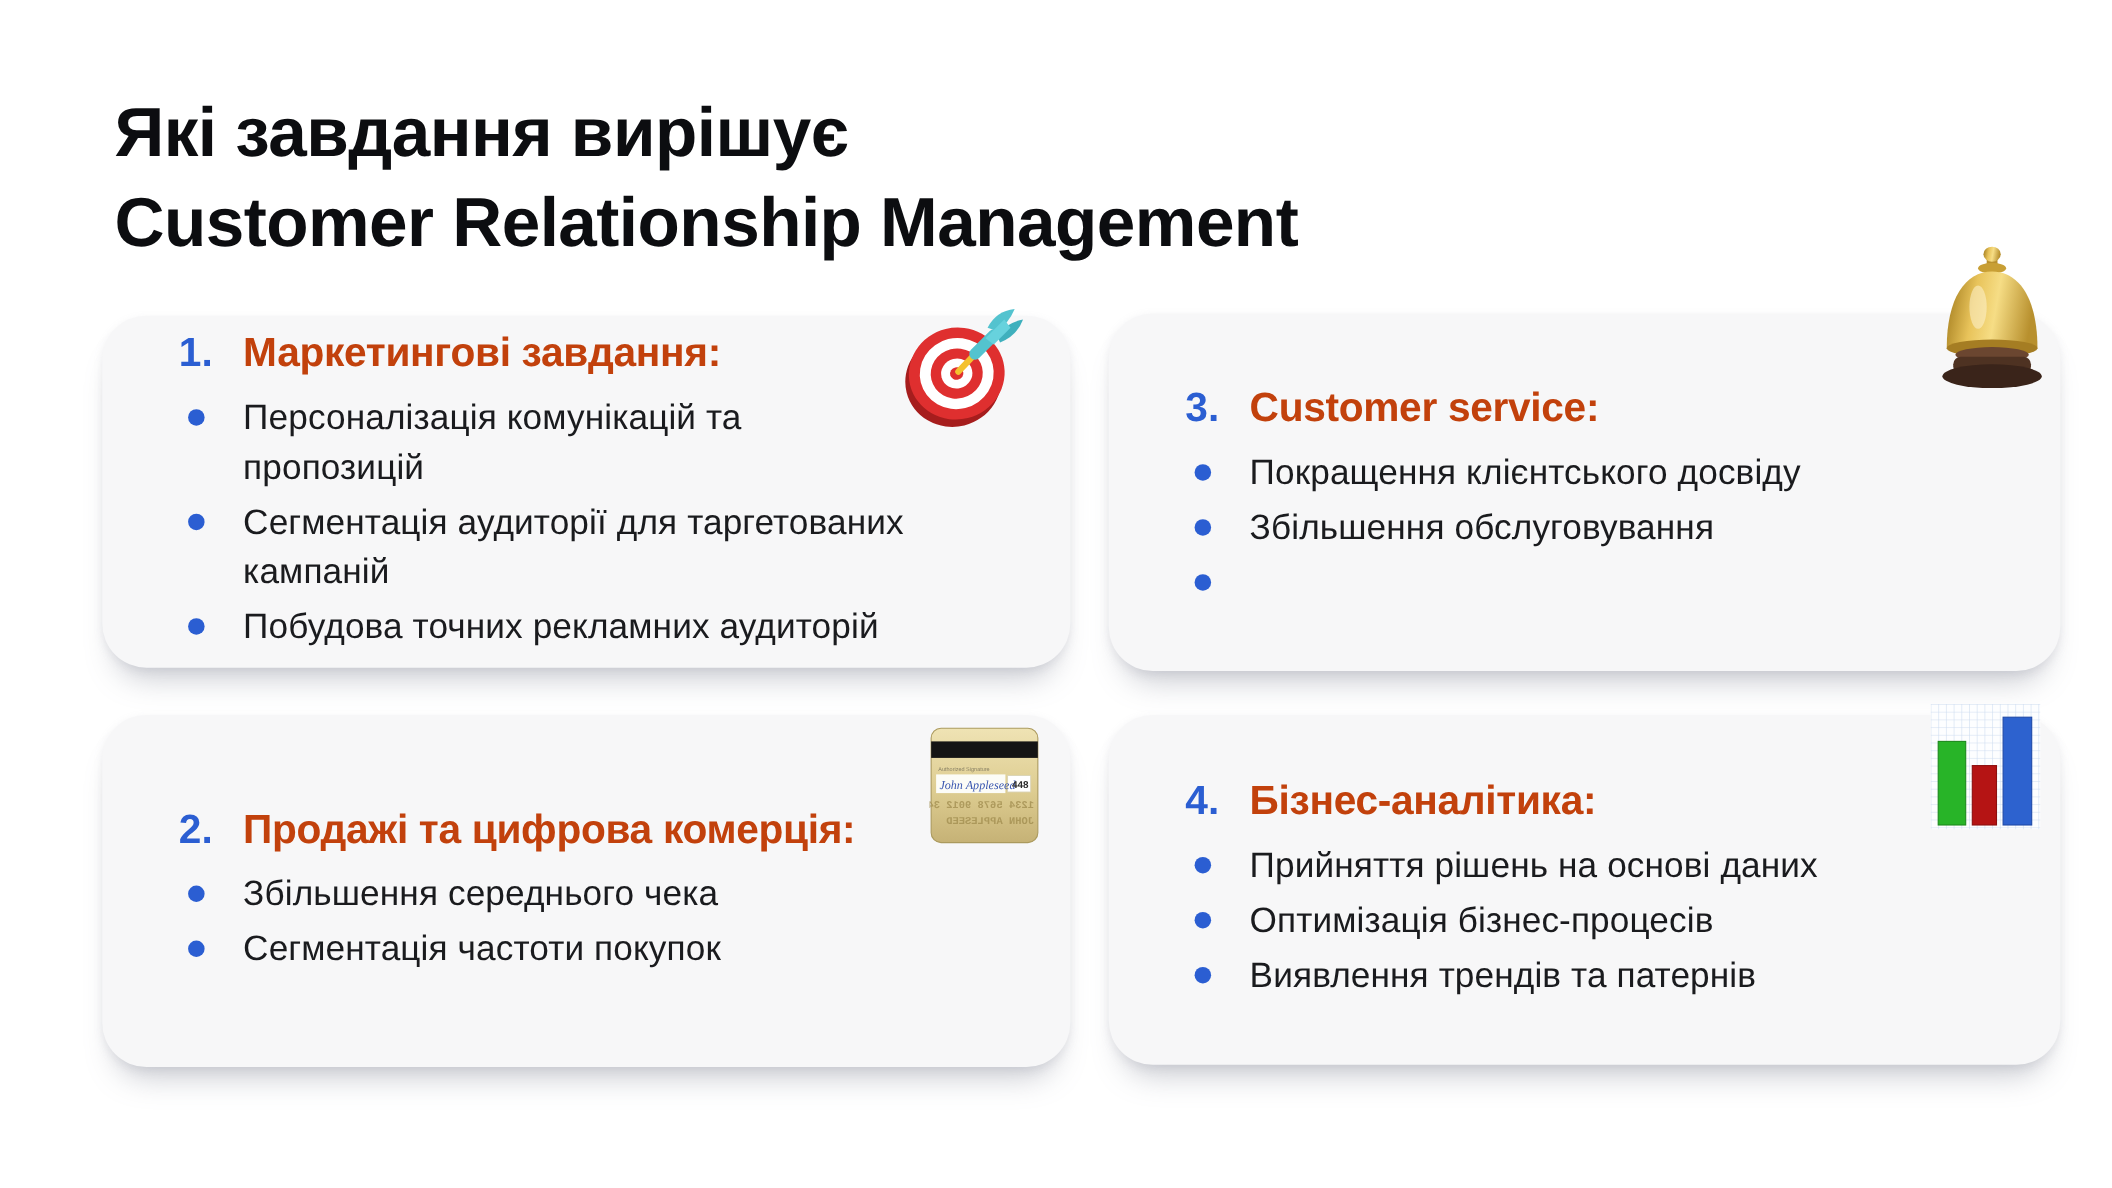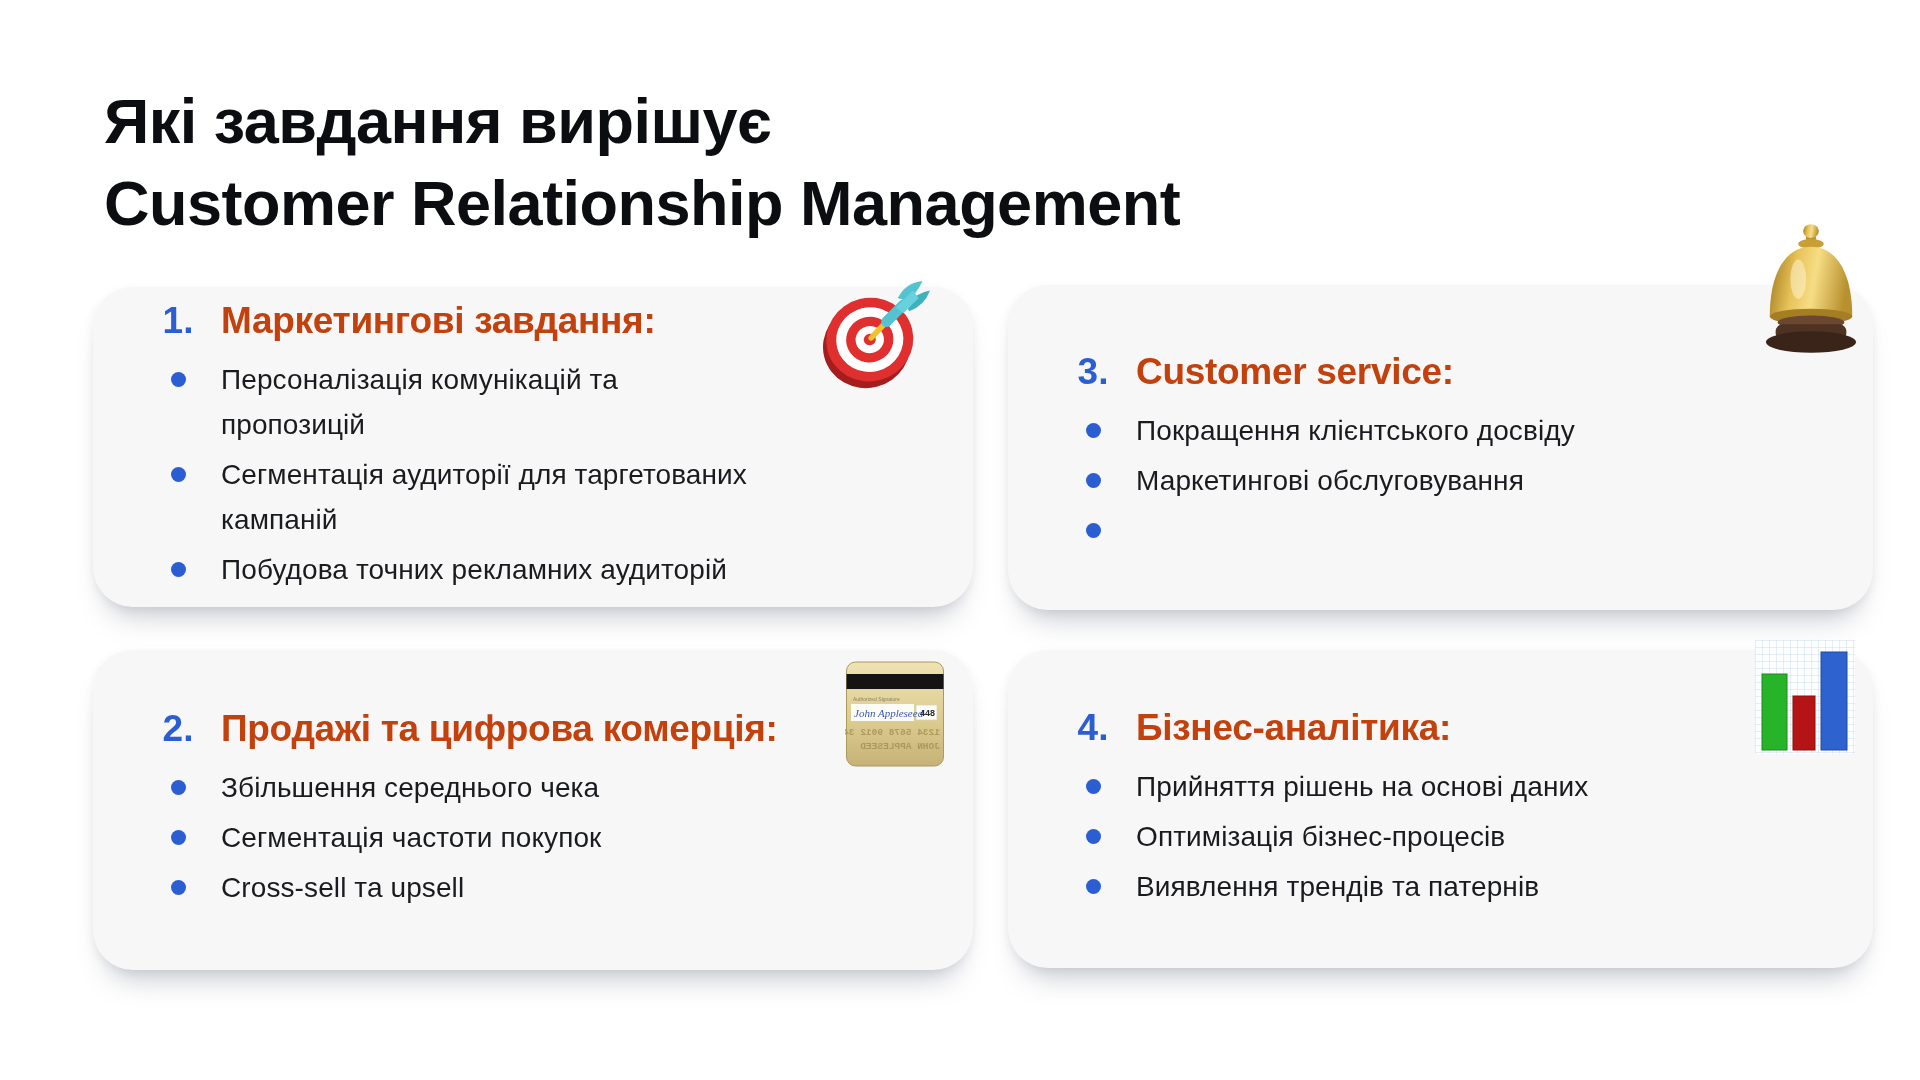--- a/index.html
+++ b/index.html
@@ -62,21 +62,21 @@
   .bullet-marker { display: block; text-align: center; }
   .bullet-dot {
     display: inline-block;
     width: 15px;
     height: 15px;
     border-radius: 50%;
     background: #2b5ed2;
     margin-top: 15px;
   }
   .bullet-text {
-    font-size: 28px;
+    font-size: 32px;
     line-height: 45px;
     color: #1a1b1e;
     white-space: pre-line;
     letter-spacing: 0.1px;
   }
   .card-icon { position: absolute; line-height: 0; }
   .icon-dartboard   { right: 40px; top: -8px;  }
   .icon-credit-card { right: 28px; top: 10px;  }
   .icon-bell        { right: 8px;  top: -66px; }
   .icon-bar-chart   { right: 18px; top: -10px; }
@@ -157,24 +157,20 @@
       <span class="card-heading">Продажі та цифрова комерція:</span>
     </div>
     <div class="row bullet-item">
       <span class="bullet-marker"><span class="bullet-dot"></span></span>
       <span class="bullet-text">Збільшення середнього чека</span>
     </div>
     <div class="row bullet-item">
       <span class="bullet-marker"><span class="bullet-dot"></span></span>
       <span class="bullet-text">Сегментація частоти покупок</span>
     </div>
-    <div class="row bullet-item">
-      <span class="bullet-marker"><span class="bullet-dot"></span></span>
-      <span class="bullet-text">Cross-sell та upsell</span>
-    </div>
   </section>
 
   <section class="card card-service">
     <span class="card-icon icon-bell">
       <svg width="108" height="142" viewBox="0 0 110 142">
         <defs>
           <linearGradient id="bellg" x1="0" y1="0" x2="1" y2="0.15">
             <stop offset="0" stop-color="#9c7518"></stop>
             <stop offset="0.35" stop-color="#e8c35a"></stop>
             <stop offset="0.6" stop-color="#f6dd85"></stop>
@@ -195,21 +191,21 @@
     <div class="row heading-row">
       <span class="card-number">3.</span>
       <span class="card-heading">Customer service:</span>
     </div>
     <div class="row bullet-item">
       <span class="bullet-marker"><span class="bullet-dot"></span></span>
       <span class="bullet-text">Покращення клієнтського досвіду</span>
     </div>
     <div class="row bullet-item">
       <span class="bullet-marker"><span class="bullet-dot"></span></span>
-      <span class="bullet-text">Маркетингові обслуговування</span>
+      <span class="bullet-text">Збільшення обслуговування</span>
     </div>
     <div class="row bullet-item">
       <span class="bullet-marker"><span class="bullet-dot"></span></span>
     </div>
   </section>
 
   <section class="card card-analytics">
     <span class="card-icon icon-bar-chart">
       <svg width="100" height="114" viewBox="0 0 100 114">
         <defs>

